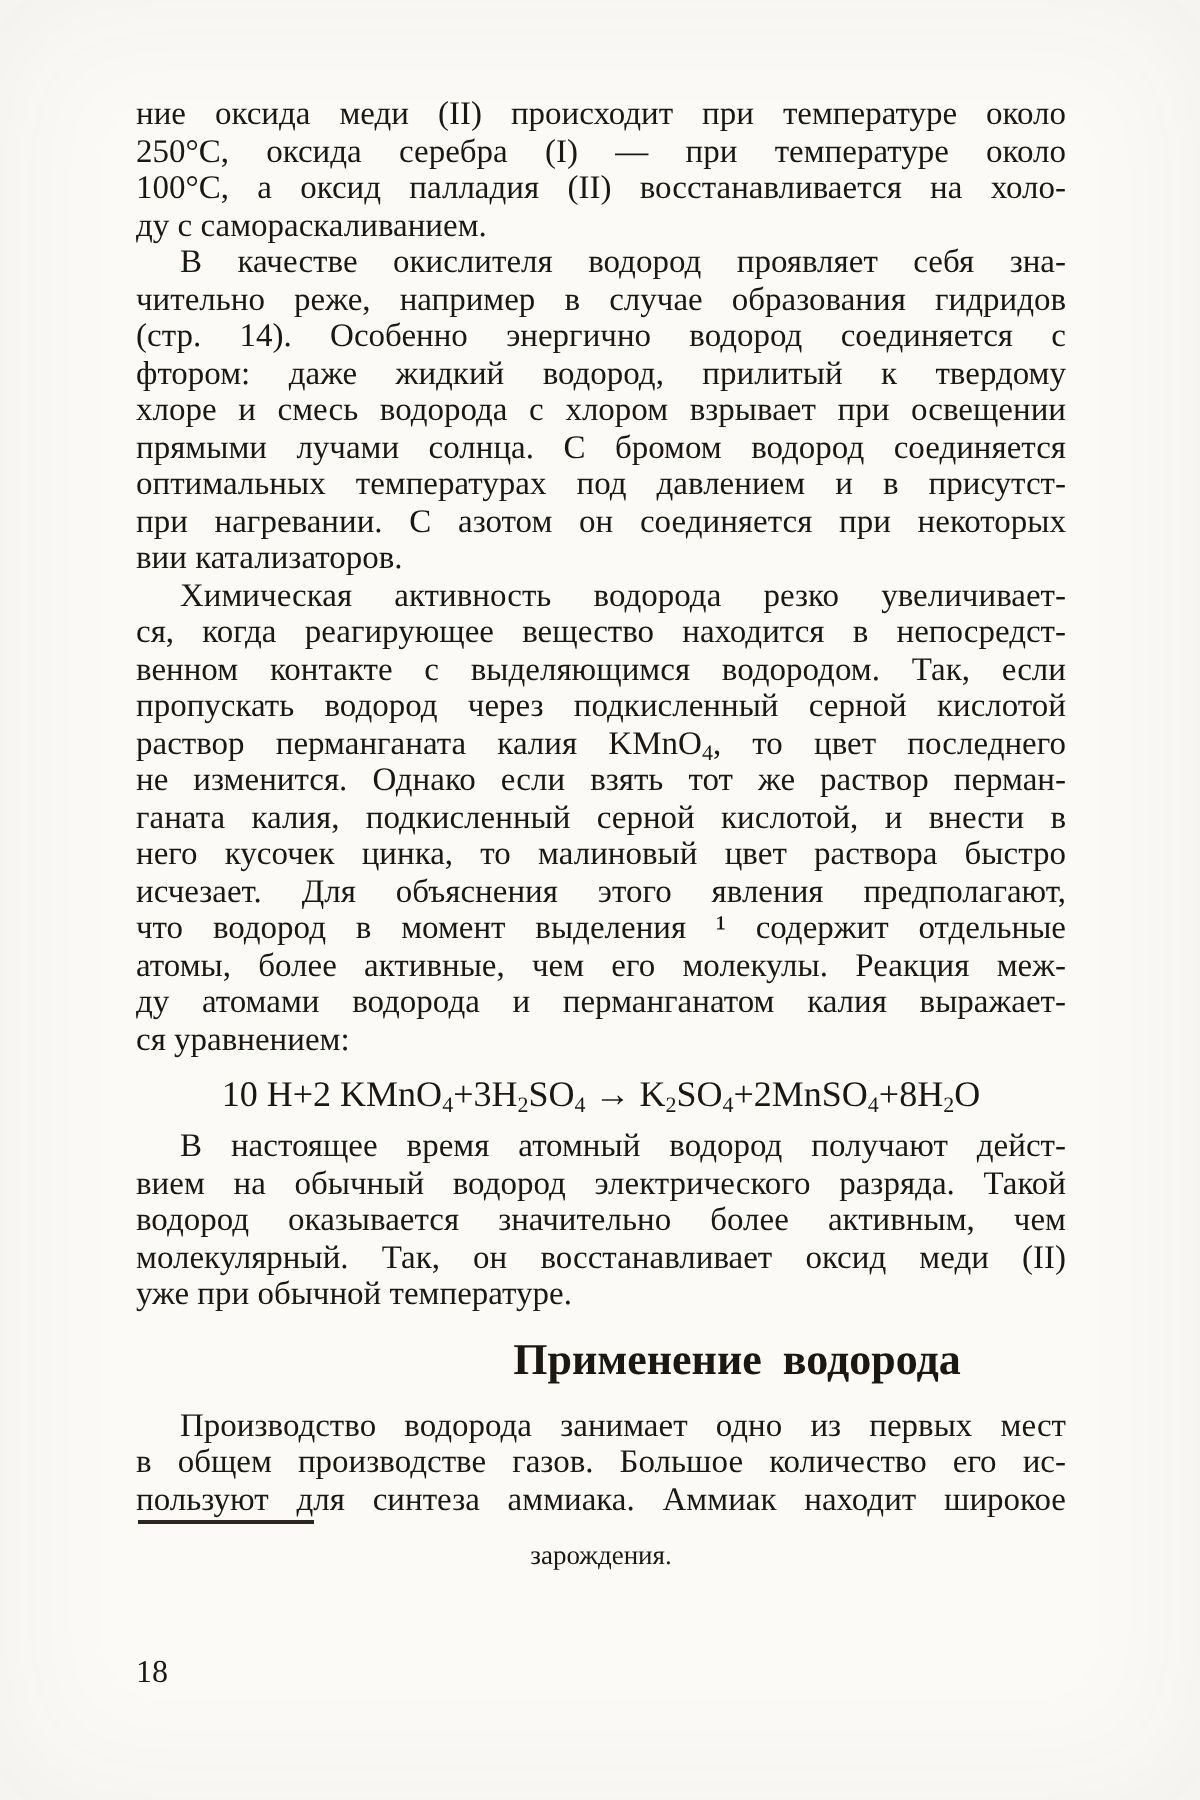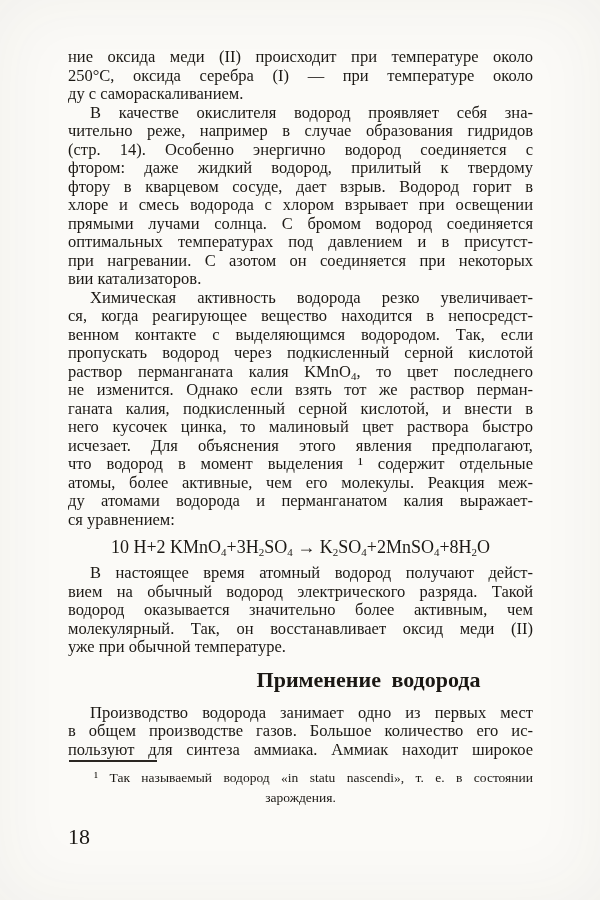--- a/index.html
+++ b/index.html
@@ -30,37 +30,37 @@
   }
   .footnote{margin-top:1px;}
   .fn-rule{width:88px;height:2px;background:#2a2622;margin:0 0 6px 1px;}
   .fn-line{
     font-size:13.5px;line-height:20px;height:20px;overflow:hidden;text-align:center;
   }
   .fn-just{text-align:justify;text-align-last:justify;}
   .fn-ind{text-indent:26px;}
   .pageno{
     position:absolute;left:68px;top:827px;
-    font-size:22px;line-height:20px;
+    font-size:16px;line-height:20px;
   }
 </style>
 </head>
 <body>
 
 <div class="page">
   <div class="col">
 
   <div class="line just">ние оксида меди (II) происходит при температуре около</div>
       <div class="line just">250°С,  оксида серебра (I) — при  температуре около</div>
+      <div class="line just">100°С, а оксид палладия (II) восстанавливается на холо-</div>
       <div class="line">ду с самораскаливанием.</div>
       <div class="line just ind">В качестве окислителя водород проявляет себя зна-</div>
       <div class="line just">чительно реже, например в случае образования гидридов</div>
       <div class="line just">(стр. 14).  Особенно энергично водород соединяется с</div>
       <div class="line just">фтором: даже жидкий водород, прилитый к твердому</div>
-      <div class="line just">фтору в кварцевом сосуде, дает взрыв. Водород горит в</div>
       <div class="line just">хлоре и смесь водорода с хлором взрывает при освещении</div>
       <div class="line just">прямыми лучами солнца. С бромом водород соединяется</div>
       <div class="line just">оптимальных температурах под давлением и в присутст-</div>
       <div class="line just">при нагревании. С азотом он соединяется при некоторых</div>
       <div class="line">вии катализаторов.</div>
       <div class="line just ind">Химическая активность водорода резко увеличивает-</div>
       <div class="line just">ся, когда реагирующее вещество находится в непосредст-</div>
       <div class="line just">венном контакте с выделяющимся водородом. Так, если</div>
       <div class="line just">пропускать водород через подкисленный серной кислотой</div>
       <div class="line just">раствор перманганата калия KMnO<sub>4</sub>, то цвет последнего</div>
@@ -77,18 +77,17 @@
       <div class="line just">вием на обычный водород электрического разряда. Такой</div>
       <div class="line just">водород оказывается значительно более активным, чем</div>
       <div class="line just">молекулярный. Так, он восстанавливает оксид меди (II)</div>
       <div class="line">уже при обычной температуре.</div>
       <div class="heading">Применение водорода</div>
       <div class="line just ind">Производство водорода занимает одно из первых мест</div>
       <div class="line just">в общем производстве газов. Большое количество его ис-</div>
       <div class="line just">пользуют для синтеза аммиака. Аммиак находит широкое</div>
       <div class="footnote">
         <div class="fn-rule"></div>
-        <div class="fn-line fn-just fn-ind">¹ Так называемый водород «in statu nascendi», т. е. в состоянии</div>
         <div class="fn-line">зарождения.</div>
       </div>
     </div>
   <div class="pageno">18</div>
 </div>
 
 </body></html>

